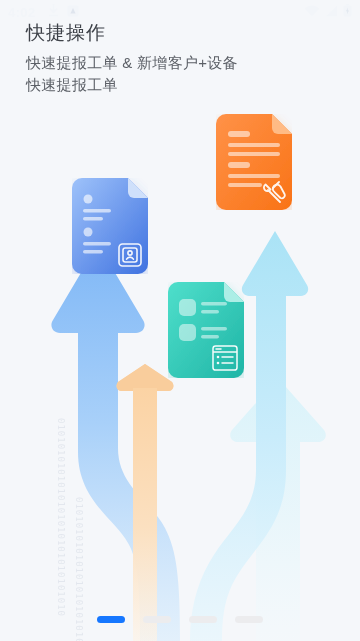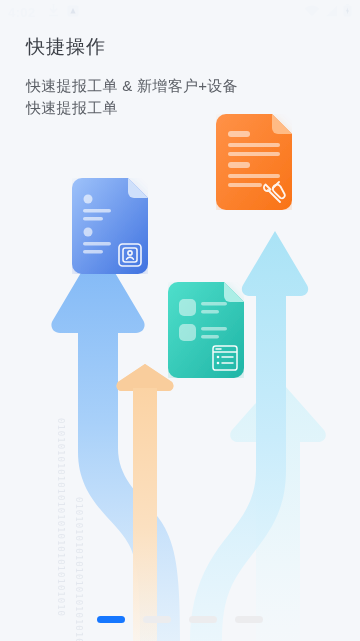--- a/index.html
+++ b/index.html
@@ -19,27 +19,27 @@
   .sb-time{
     font-size:13px; font-weight:bold; color:#f2f5f9; letter-spacing:.4px;
   }
   .sb-left-icons{ display:flex; align-items:center; gap:8px; margin-left:12px; }
   .sb-spacer{ flex:1; }
   .sb-right-icons{ display:flex; align-items:center; gap:5px; }
   .ic{ display:block; }
 
   
   .header{
-    position:absolute; top:34px; left:26px; z-index:40;
+    position:absolute; top:20px; left:26px; z-index:40;
   }
   .title{
     font-size:19px; color:#3d4148; letter-spacing:1px; line-height:26px;
   }
   .subtitle{
-    margin-top:15px; font-size:15px; color:#5b5f66; line-height:22px;
+    margin-top:6px; font-size:15px; color:#5b5f66; line-height:22px;
     letter-spacing:.3px;
   }
 
   
   .art{ position:absolute; inset:0; z-index:10; }
   .art svg{ display:block; }
 
   
   .binary{
     position:absolute; z-index:12;

